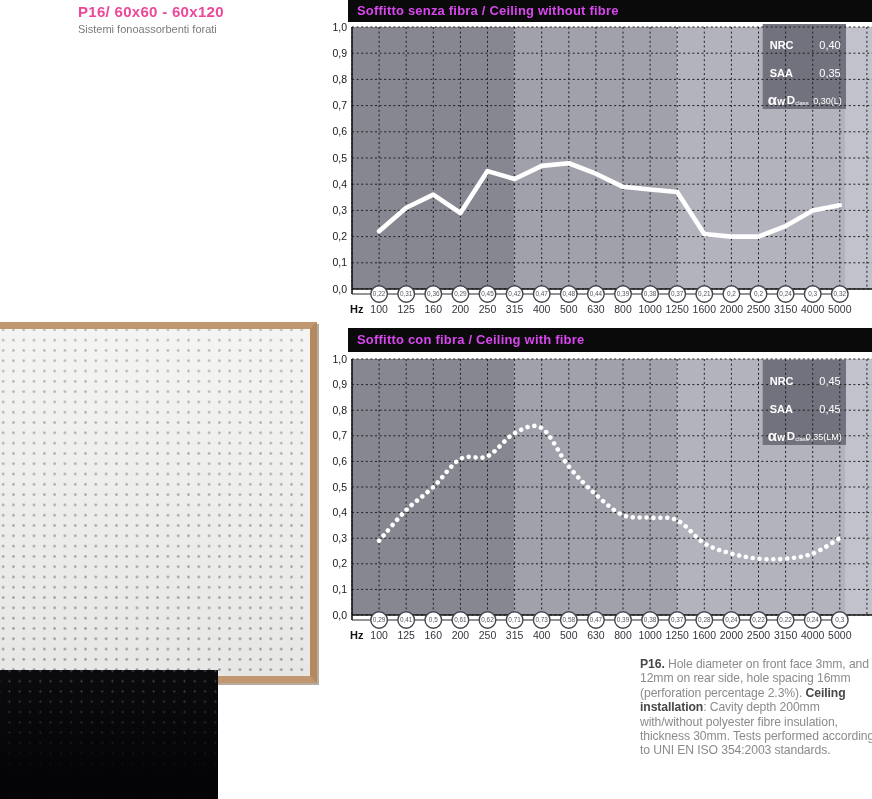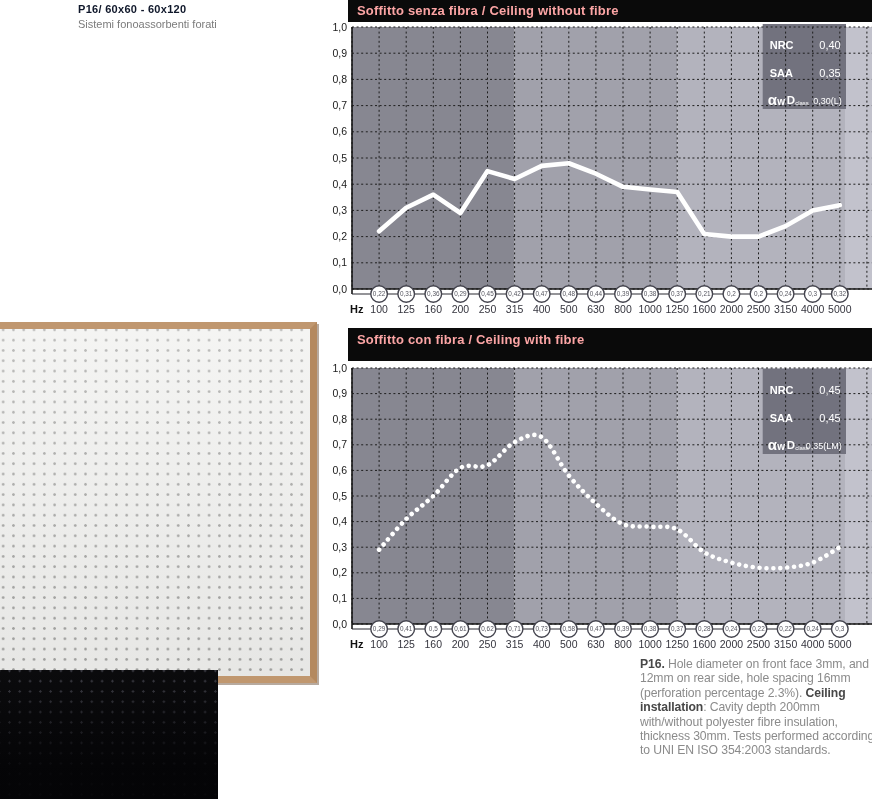--- a/index.html
+++ b/index.html
@@ -1,38 +1,38 @@
 <!DOCTYPE html>
 <html><head>
 <meta charset="utf-8">
 <style>
   html,body{margin:0;padding:0;background:#ffffff;}
   .page{position:relative;width:872px;height:799px;background:#fff;overflow:hidden;
         font-family:"Liberation Sans","DejaVu Sans",sans-serif;}
   
   .hdr{position:absolute;left:78px;top:3px;}
-  .hdr-title{font-size:11px;font-weight:bold;color:#0f172a;letter-spacing:.3px;}
+  .hdr-title{font-size:15px;font-weight:bold;color:#ec4899;letter-spacing:.3px;}
   .hdr-sub{font-size:11px;color:#7b7b7b;margin-top:3px;}
   
   .panel-white{position:absolute;left:-14px;top:322px;width:317px;height:347px;
     border:7px solid #c0976f;border-right-color:#b4895f;box-shadow:2px 2px 0 rgba(96,66,42,.45);
     background-color:#f0f0ee;
     background-image:
       linear-gradient(180deg,rgba(255,255,255,.28),rgba(0,0,0,.04)),
       radial-gradient(circle,#a3a3a1 1.1px,rgba(0,0,0,0) 1.5px);
     background-size:auto,10.3px 10.3px;background-position:0 0,5px 6px;}
   .panel-black{position:absolute;left:-10px;top:670px;width:228px;height:129px;
     background-color:#0b0b0d;
     background-image:
       linear-gradient(180deg,rgba(11,11,13,0) 0%,rgba(4,4,6,.92) 78%),
       radial-gradient(circle,#3c3c44 1px,rgba(0,0,0,0) 1.35px);
     background-size:auto,10.3px 10.3px;background-position:0 0,4px 6px;}
   
   .chart{position:absolute;left:320px;width:552px;}
-  .chart-title{margin-left:28px;height:22px;line-height:22px;background:#0a0a0a;color:#fca5a5;
+  .chart-title{margin-left:28px;height:22px;line-height:22px;background:#0a0a0a;color:#d946ef;
     font-size:13px;font-weight:bold;padding-left:9px;letter-spacing:.2px;}
   .chart svg{display:block;}
   
   .desc{position:absolute;left:640px;top:657px;width:243px;font-size:12.2px;
     line-height:14.4px;color:#8b8b8b;letter-spacing:-0.1px;}
   .desc b{color:#474747;}
 </style>
 </head>
 <body>
 
@@ -175,21 +175,21 @@
           <text x="411.40000000000003" y="291" font-size="10.5" fill="#35353e" text-anchor="middle">2000</text>
           <text x="438.5" y="291" font-size="10.5" fill="#35353e" text-anchor="middle">2500</text>
           <text x="465.6" y="291" font-size="10.5" fill="#35353e" text-anchor="middle">3150</text>
           <text x="492.70000000000005" y="291" font-size="10.5" fill="#35353e" text-anchor="middle">4000</text>
           <text x="519.8" y="291" font-size="10.5" fill="#35353e" text-anchor="middle">5000</text>
         </g>
       </svg>
   </section>
 
   <section class="chart" style="top:328px;">
-    <div class="chart-title" style="height:33px;line-height:23px;">Soffitto con fibra / Ceiling with fibre</div>
+    <div class="chart-title" style="height:24px;line-height:23px;">Soffitto con fibra / Ceiling with fibre</div>
     <svg width="552" height="296">
         <g>
           <rect x="32" y="7" width="162.60000000000002" height="256" fill="#878791"></rect>
           <rect x="194.60000000000002" y="7" width="162.60000000000002" height="256" fill="#a1a1ab"></rect>
           <rect x="357.20000000000005" y="7" width="167.79999999999995" height="256" fill="#b3b3bd"></rect>
           <rect x="525" y="7" width="27" height="256" fill="#c2c2cc"></rect>
         </g>
         <rect x="442.7" y="8" width="83.3" height="85" fill="#72727e"></rect>
         <g stroke="#1e1e1e" stroke-width="1" stroke-dasharray="2 2.6">
           <line x1="32" y1="263" x2="552" y2="263"></line>

